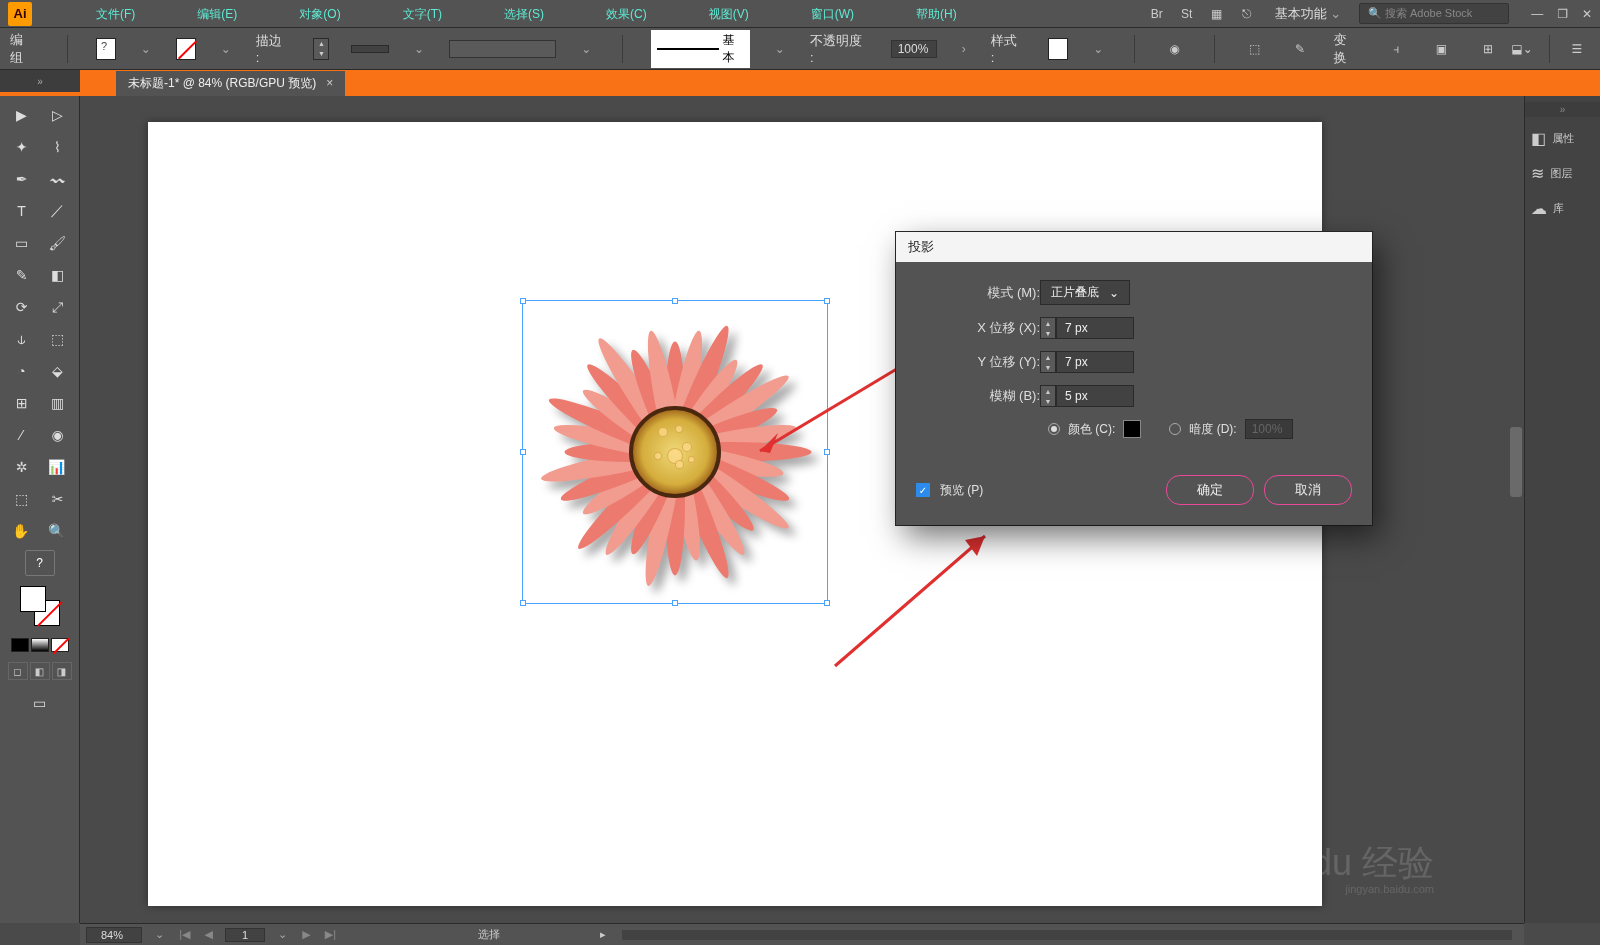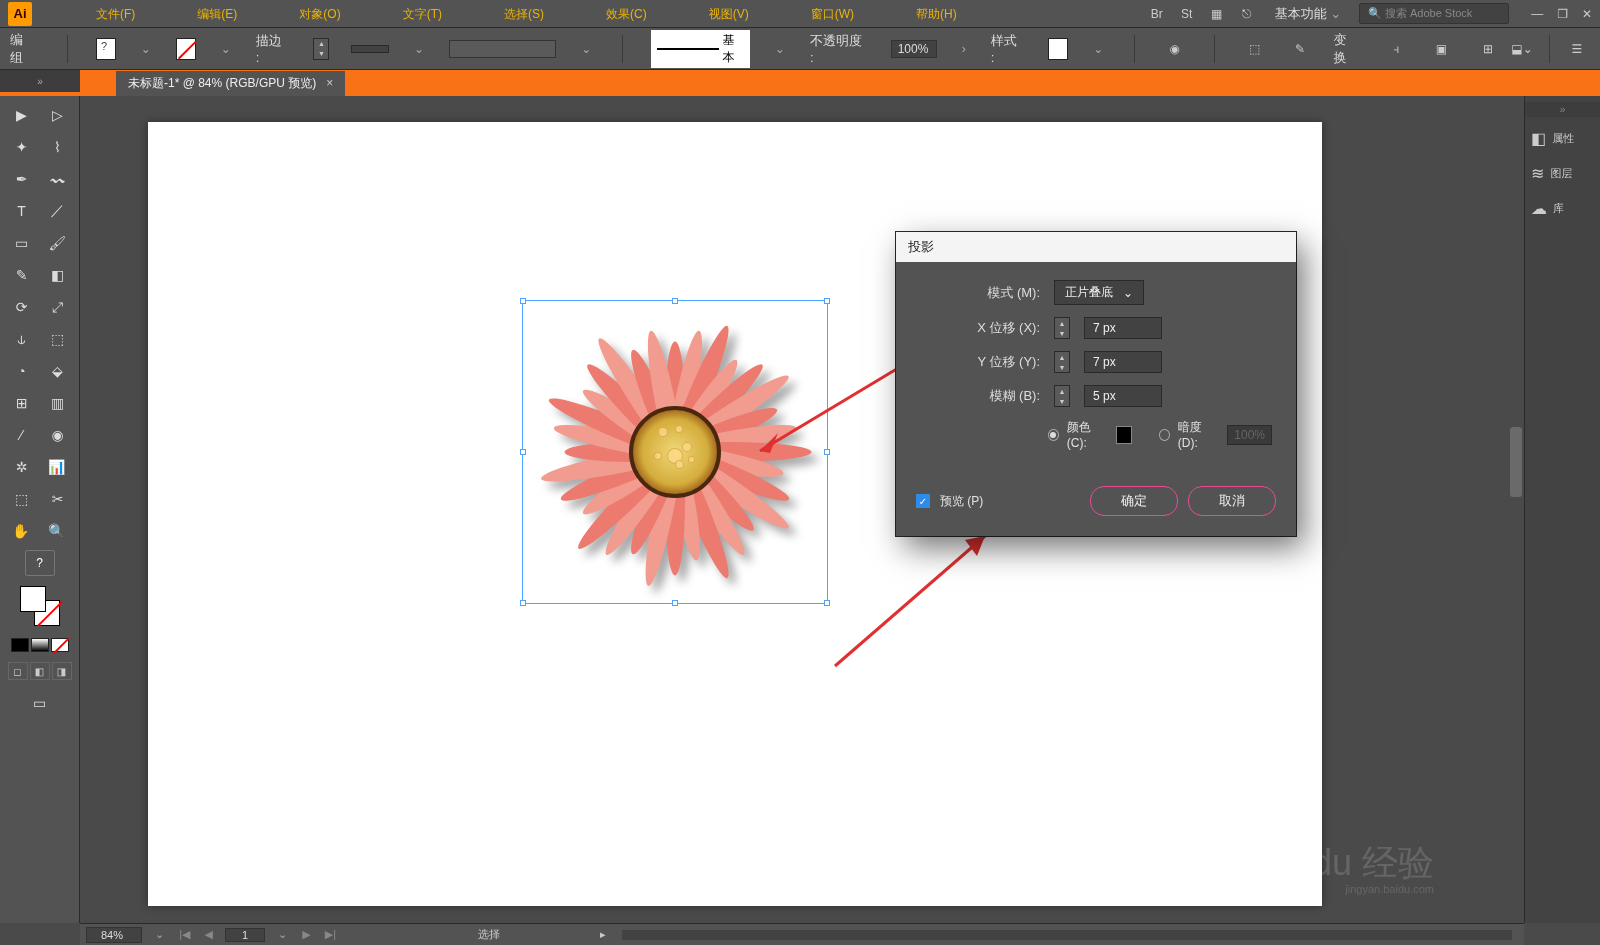--- a/index.html
+++ b/index.html
@@ -1,21 +1,21 @@
 <!DOCTYPE html>
 <html><head>
 <meta charset="utf-8">
 <style>
 * { margin: 0; padding: 0; box-sizing: border-box; font-family: "Microsoft YaHei", sans-serif; }
 body { background: #4a4a4a; color: #e0e0e0; font-size: 12px; overflow: hidden; width: 1600px; height: 945px; position: relative; }
 
 
 .menubar { height: 28px; background: #535353; display: flex; align-items: center; padding: 0 8px; border-bottom: 1px solid #2a2a2a; gap: 42px; }
 .ai-logo { width: 24px; height: 24px; background: #ff9a00; color: #330000; font-weight: bold; display: flex; align-items: center; justify-content: center; font-size: 13px; margin-right: 12px; border-radius: 2px; }
-.menu-item { padding: 0 10px; color: #eab308; cursor: pointer; line-height: 28px; }
+.menu-item { padding: 0 10px; color: #5eead4; cursor: pointer; line-height: 28px; }
 .menubar-right { margin-left: auto; display: flex; align-items: center; gap: 10px; }
 .topbar-icon { width: 20px; height: 16px; display: inline-flex; align-items: center; justify-content: center; color: #ccc; }
 .workspace-label { color: #ddd; font-size: 13px; padding: 0 8px; }
 .workspace-label::after { content: " ⌄"; color: #aaa; }
 .search-box { background: #424242; border: 1px solid #333; padding: 2px 8px; width: 150px; color: #888; font-size: 11px; border-radius: 2px; }
 .win-controls { display: flex; gap: 14px; margin-left: 12px; }
 .win-btn { color: #ccc; font-size: 12px; cursor: pointer; }
 
 
 .controlbar { height: 42px; background: #535353; display: flex; align-items: center; padding: 0 10px; border-bottom: 1px solid #2a2a2a; gap: 22px; }
@@ -74,24 +74,24 @@
 .arrow-line { stroke: #e03030; stroke-width: 3; fill: none; }
 .arrow-head { fill: #e03030; }
 
 
 .rightpanel { width: 76px; background: #434343; border-left: 1px solid #2a2a2a; padding-top: 6px; }
 .rp-header { text-align: center; color: #888; font-size: 10px; padding: 2px 0; background: #3d3d3d; margin-bottom: 4px; }
 .rp-item { display: flex; flex-direction: row; align-items: center; justify-content: flex-start; padding: 8px 6px; color: #ccc; font-size: 11px; cursor: pointer; gap: 6px; }
 .rp-icon { font-size: 16px; }
 
 
-.dialog { position: absolute; left: 896px; top: 232px; width: 400px; background: #535353; box-shadow: 8px 12px 30px rgba(0,0,0,0.55), 0 0 0 1px #2a2a2a; }
+.dialog { position: absolute; left: 896px; top: 232px; width: 476px; background: #535353; box-shadow: 8px 12px 30px rgba(0,0,0,0.55), 0 0 0 1px #2a2a2a; }
 .dlg-title { background: #f4f4f4; color: #222; padding: 6px 12px; font-size: 13px; }
 .dlg-body { padding: 18px 24px 18px 24px; }
-.dlg-row { display: flex; align-items: center; margin-bottom: 12px; gap: 14px; }
+.dlg-row { display: flex; align-items: center; margin-bottom: 12px; gap: 0; }
 .dlg-label { width: 120px; text-align: right; color: #ddd; font-size: 13px; }
 .dlg-select { background: #424242; border: 1px solid #2a2a2a; padding: 3px 10px; color: #eee; min-width: 90px; display: flex; align-items: center; justify-content: space-between; }
 .dlg-input { background: #424242; border: 1px solid #2a2a2a; padding: 3px 8px; color: #eee; width: 78px; }
 .spinner { display: flex; flex-direction: column; border: 1px solid #2a2a2a; }
 .spin-btn { width: 14px; height: 10px; background: #5a5a5a; color: #ccc; font-size: 7px; display: flex; align-items: center; justify-content: center; cursor: pointer; }
 .dlg-radio-row { display: flex; align-items: center; gap: 8px; margin-left: 128px; margin-bottom: 18px; }
 .radio { width: 12px; height: 12px; border-radius: 50%; border: 1px solid #aaa; display: inline-flex; align-items: center; justify-content: center; }
 .radio.checked::after { content: ""; width: 6px; height: 6px; border-radius: 50%; background: #ddd; }
 .color-chip { width: 18px; height: 18px; background: #000; border: 1px solid #888; }
 .dim-input { background: #3a3a3a; border: 1px solid #2a2a2a; padding: 2px 6px; color: #666; width: 48px; }

